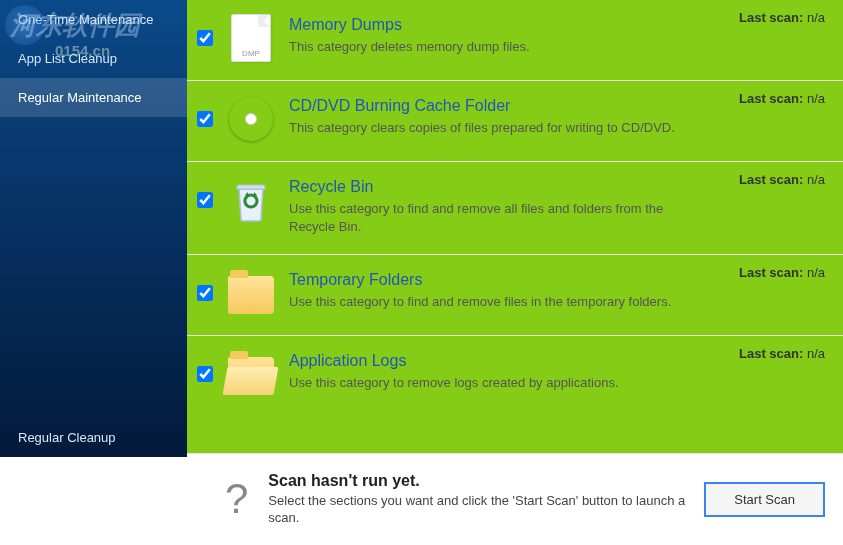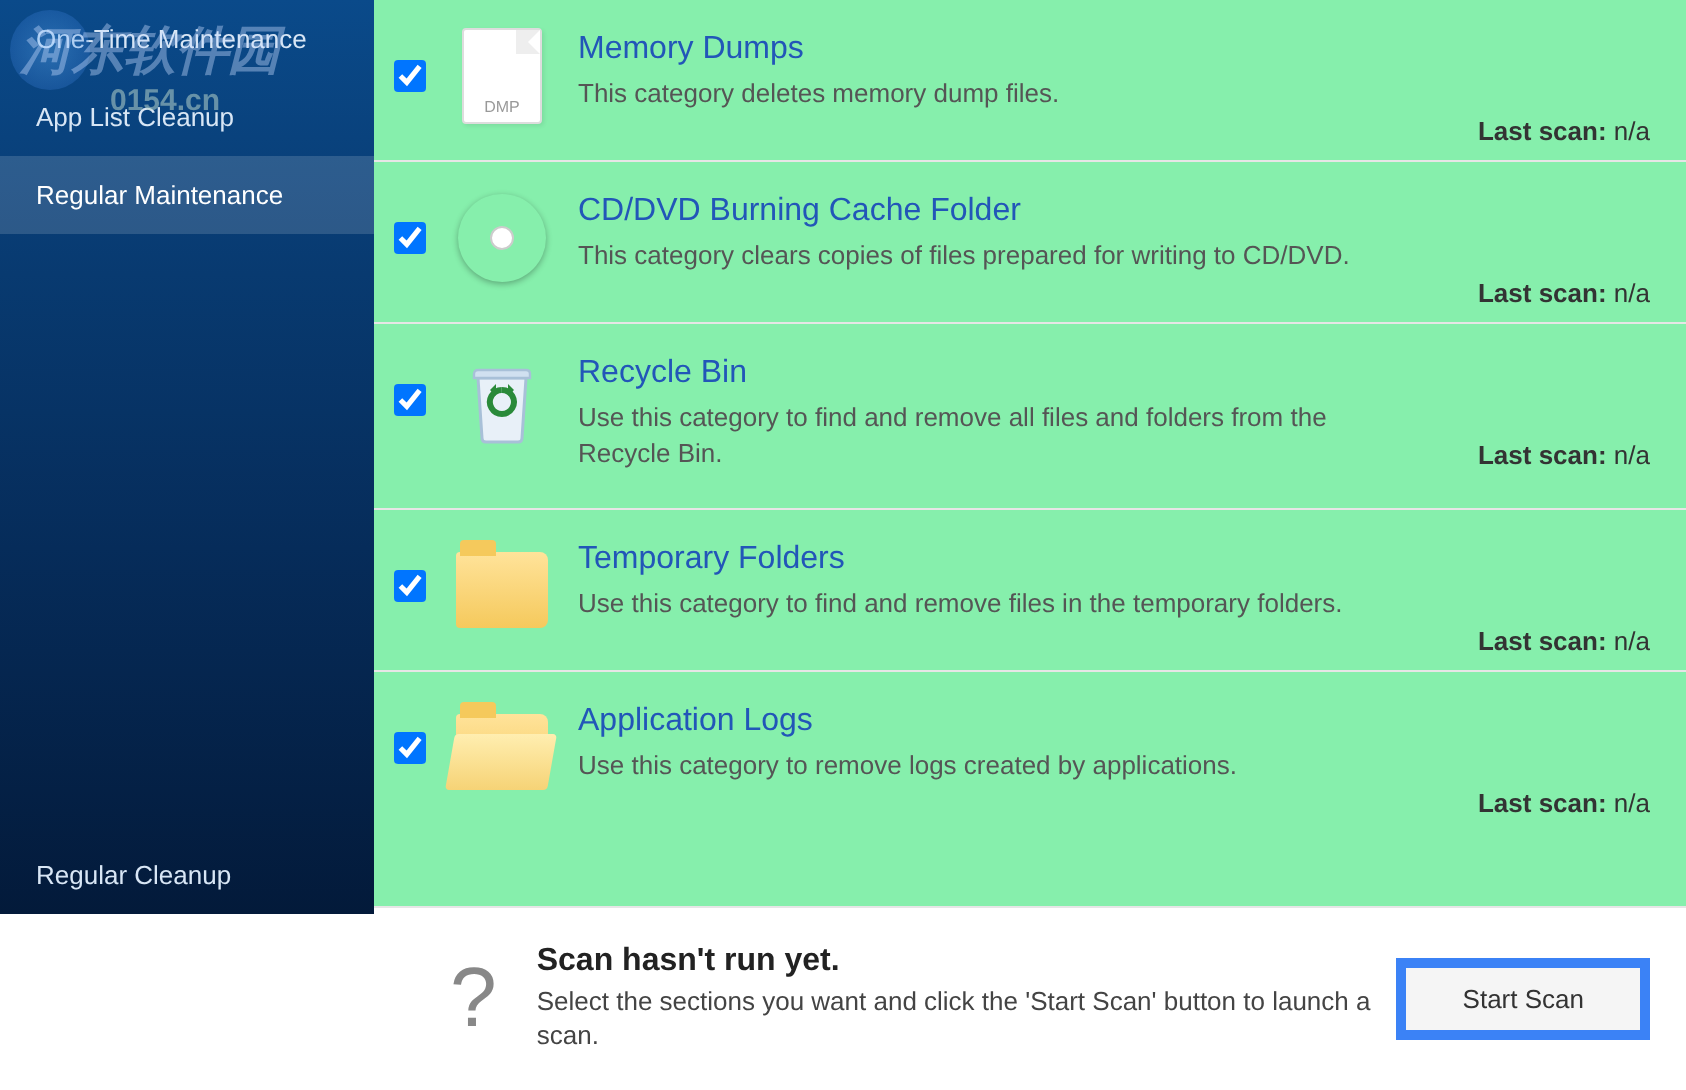--- a/index.html
+++ b/index.html
@@ -7,39 +7,39 @@
     
     .sidebar { width: 187px; height: 457px; background: linear-gradient(180deg, #0a4a8a 0%, #083a70 30%, #062c5a 60%, #031a3a 100%); color: #fff; display: flex; flex-direction: column; position: relative; }
     .sidebar-item { padding: 12px 18px; font-size: 13px; cursor: pointer; color: #d8e6f5; }
     .sidebar-item.selected { background: rgba(255,255,255,0.15); color: #fff; }
     .sidebar-bottom { margin-top: auto; }
     
     .watermark { position: absolute; top: 8px; left: 10px; font-size: 26px; font-weight: bold; color: rgba(200,220,255,0.4); font-style: italic; pointer-events: none; }
     .watermark-sub { position: absolute; top: 42px; left: 55px; font-size: 15px; font-weight: bold; color: rgba(180,210,200,0.55); pointer-events: none; }
     .watermark-logo { position: absolute; top: 5px; left: 5px; width: 40px; height: 40px; border-radius: 50%; background: radial-gradient(circle, rgba(100,180,255,0.35), rgba(40,100,200,0.25)); pointer-events: none; }
     
-    .main { flex: 1; height: 545px; display: flex; flex-direction: column; background: #86efac; gap: 24px; }
+    .main { flex: 1; height: 545px; display: flex; flex-direction: column; background: #84cc16; gap: 24px; }
     .list { flex: 1; overflow-y: auto; }
     
     .category-row { display: flex; align-items: flex-start; padding: 14px 18px 18px 10px; border-bottom: 1px solid #e6e6e6; position: relative; }
     .category-row:last-child { border-bottom: none; padding-left: 10px; }
     .chk { width: 16px; height: 16px; margin: 16px 14px 0 0; flex-shrink: 0; }
     .cat-icon { width: 48px; height: 48px; margin-right: 14px; flex-shrink: 0; display: flex; align-items: center; justify-content: center; }
     .cat-text { flex: 1; padding-top: 2px; }
     .cat-title { color: #2256b8; font-size: 16px; font-weight: 400; margin-bottom: 4px; }
     .cat-desc { color: #555; font-size: 13px; line-height: 1.4; max-width: 420px; }
-    .last-scan { position: absolute; right: 18px; top: 10px; font-size: 13px; color: #333; margin-top: 48px; }
+    .last-scan { position: absolute; right: 18px; top: 10px; font-size: 13px; color: #333; }
     .last-scan b { font-weight: bold; }
     
     .footer { display: flex; align-items: center; padding: 18px 18px 18px 38px; border-top: 1px solid #e6e6e6; background: #fff; }
     .qmark { font-size: 42px; color: #888; margin-right: 20px; font-weight: normal; }
     .footer-text { flex: 1; }
     .footer-title { font-size: 16px; font-weight: bold; color: #222; margin-bottom: 2px; }
     .footer-desc { font-size: 13px; color: #444; max-width: 420px; line-height: 1.35; }
-    .start-btn { padding: 8px 28px; font-size: 13px; background: #f5f5f5; border: 5px solid #3b82f6; cursor: pointer; color: #333; }
+    .start-btn { padding: 8px 28px; font-size: 13px; background: #f5f5f5; border: 2px solid #3b82f6; cursor: pointer; color: #333; }
     
     
     .ic-dmp { width: 40px; height: 48px; background: #fff; border: 1px solid #ddd; border-radius: 2px; position: relative; box-shadow: 1px 1px 2px rgba(0,0,0,0.08); }
     .ic-dmp::before { content: ''; position: absolute; top: 0; right: 0; border-width: 6px; border-style: solid; border-color: #eee #fff #eee #eee; }
     .ic-dmp::after { content: 'DMP'; position: absolute; bottom: 3px; left: 0; right: 0; text-align: center; font-size: 8px; color: #999; }
     .ic-cd { width: 44px; height: 44px; border-radius: 50%; background: radial-gradient(circle, #fff 18%, #e8e8f0 22%, conic-gradient(#f0d0ff,#d0f0ff,#fff0d0,#f0d0ff,#d0f0ff,#fff0d0,#f0d0ff) 24%); box-shadow: 0 1px 3px rgba(0,0,0,0.3); position: relative; }
     .ic-cd::after { content:''; position:absolute; top:50%; left:50%; width:10px; height:10px; background:#fff; border-radius:50%; transform:translate(-50%,-50%); border:1px solid #ccc; }
     .ic-bin { width: 40px; height: 46px; position: relative; }
     .ic-bin svg { width: 100%; height: 100%; }
     .ic-folder { width: 46px; height: 38px; background: linear-gradient(180deg,#ffe39a,#f5c95c); border-radius: 2px 4px 4px 2px; position: relative; margin-top: 4px; }

